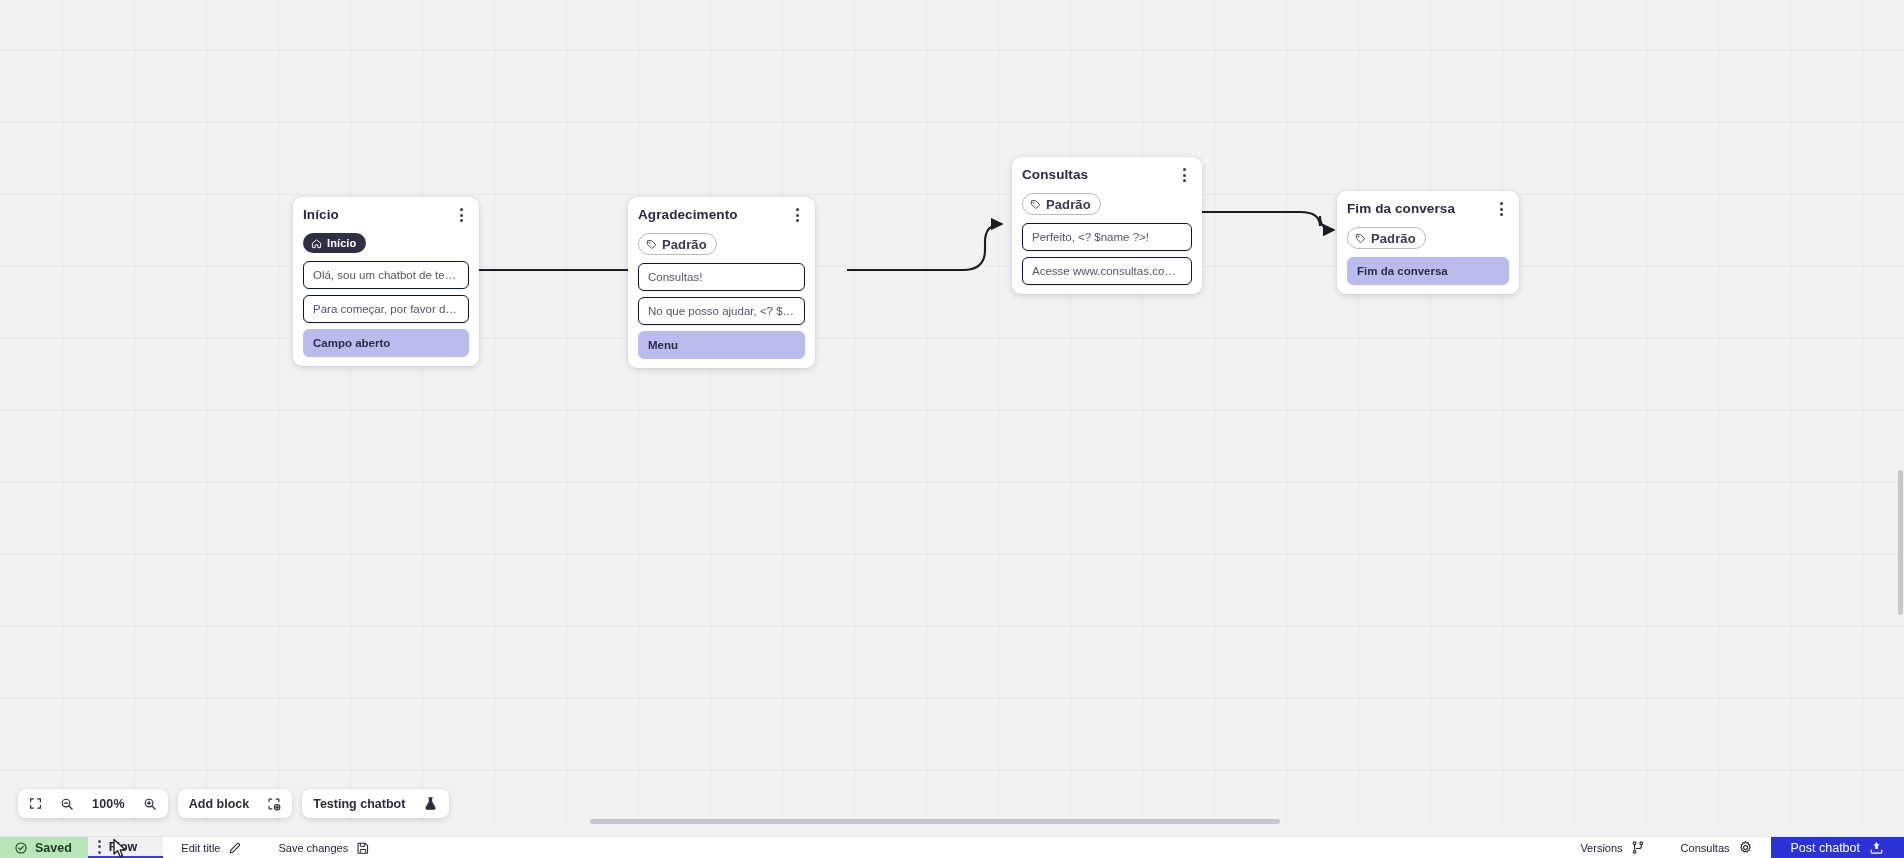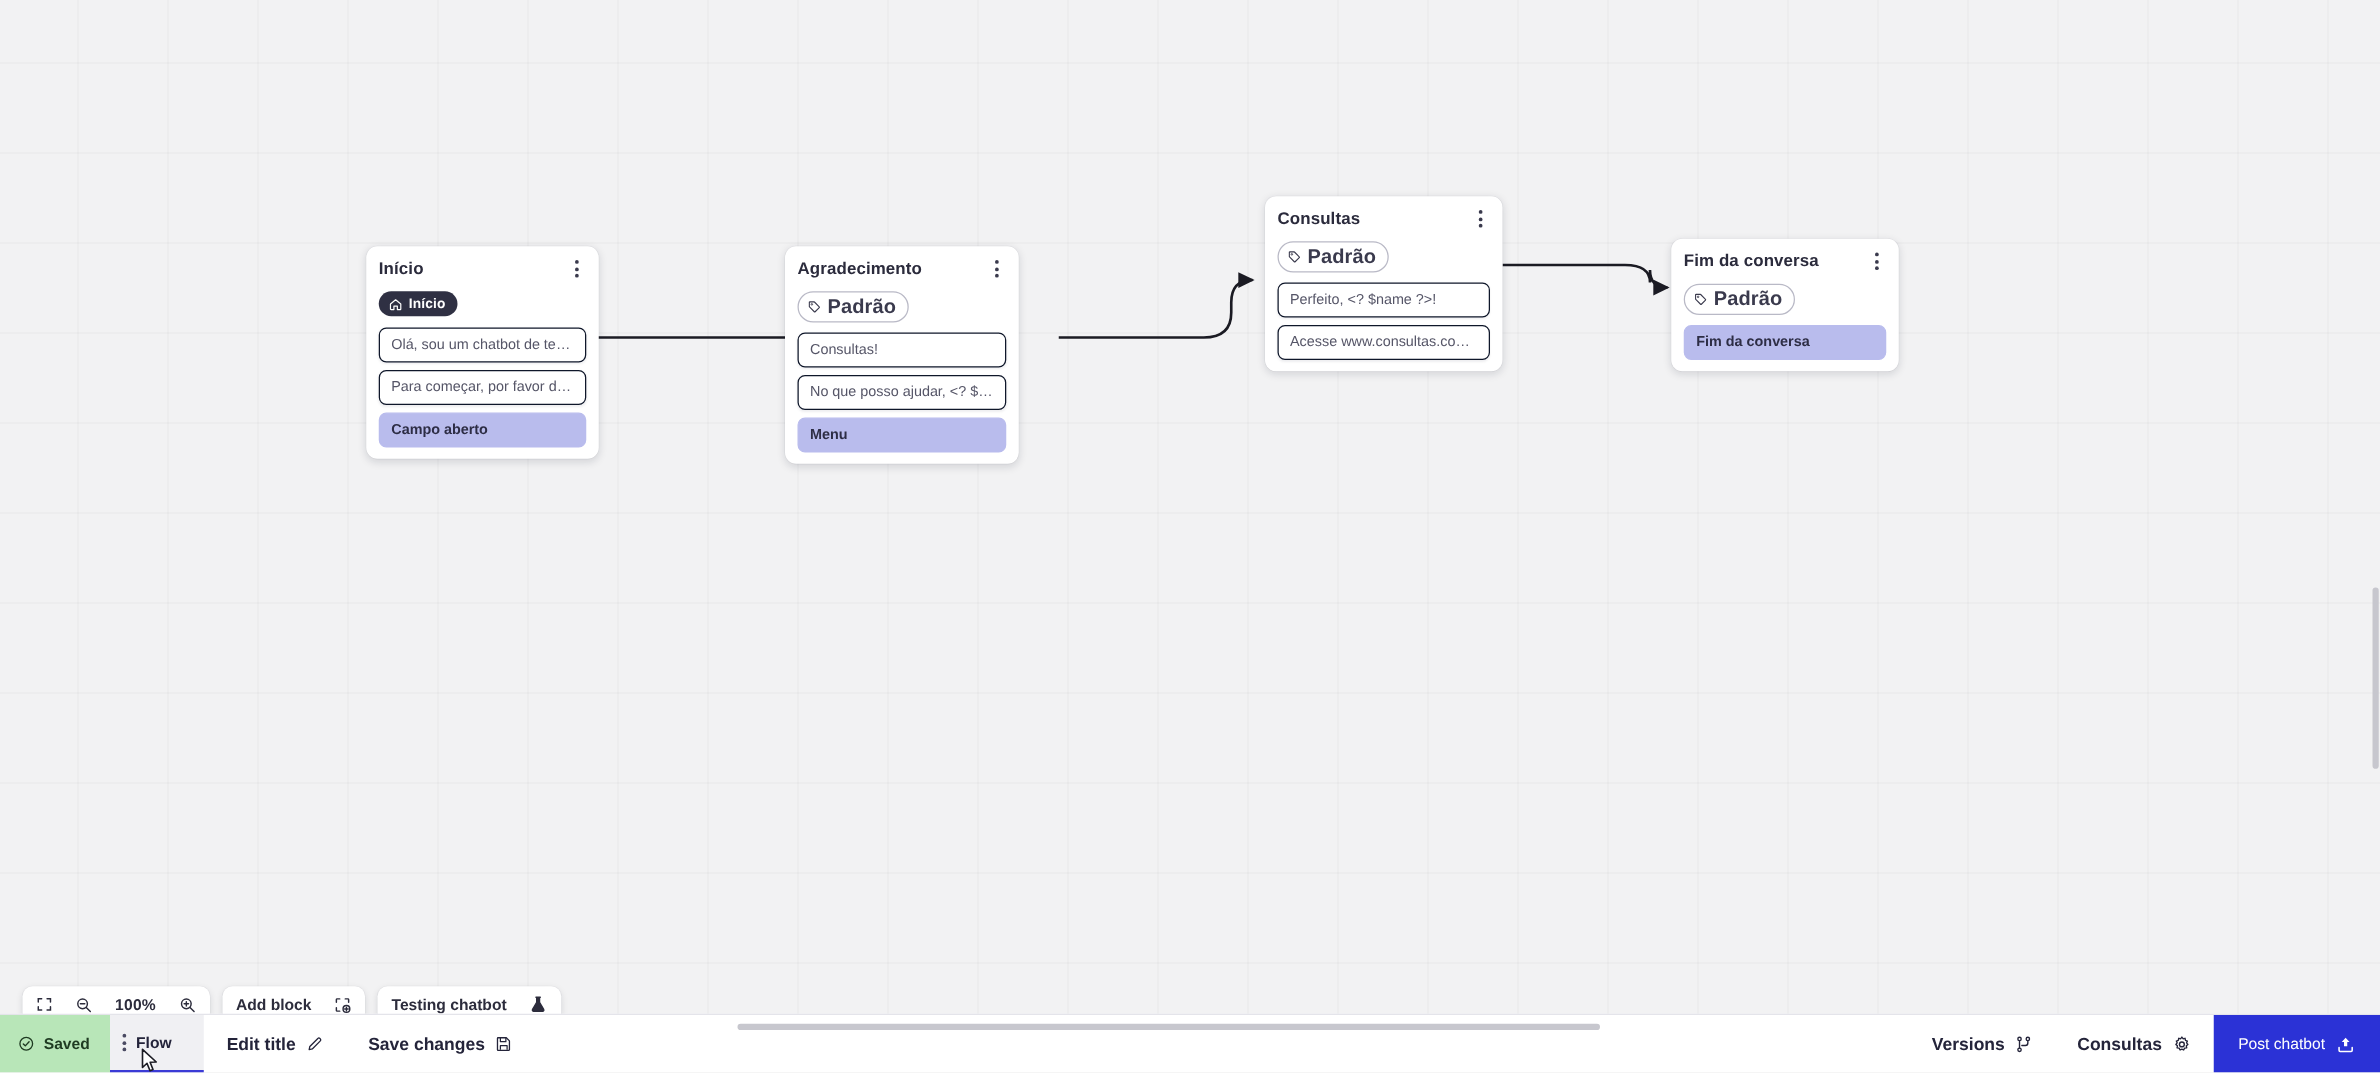--- a/index.html
+++ b/index.html
@@ -69,21 +69,21 @@
     padding: 4px 10px 4px 8px;
     font-size: 11px; font-weight: 700;
     letter-spacing: .1px;
   }
   .badge-default {
     display: inline-flex; align-items: center; gap: 5px;
     background: #ffffff; color: #3a3a4d;
     border: 1px solid #b9b9c6;
     border-radius: 999px;
     padding: 2.5px 9px 2.5px 7px;
-    font-size: 16px; font-weight: 700;
+    font-size: 13px; font-weight: 700;
     letter-spacing: .1px;
     text-align: center;
   }
   .badge-default svg, .badge-start svg { display: block; }
 
   
   .row {
     background: #ffffff;
     border: 1px solid #0f172a;
     border-radius: 6px;
@@ -141,21 +141,21 @@
     cursor: pointer;
     box-sizing: border-box;
   }
   .fbtn .zoomval { font-weight: 700; font-size: 12.5px; letter-spacing: .2px; }
   .ico { display: flex; align-items: center; justify-content: center; cursor: pointer; }
 
   
   #statusbar {
     position: absolute;
     left: 0; bottom: 0;
-    width: 1904px; height: 47px;
+    width: 1904px; height: 22px;
     background: #ffffff;
     border-top: 1px solid #e4e4ea;
     display: flex; align-items: stretch;
     box-sizing: border-box;
     z-index: 6;
   }
   .saved-chip {
     display: flex; align-items: center; gap: 7px;
     background: #b8e6b8;
     color: #1f3b22;
@@ -169,21 +169,21 @@
     padding: 0 26px 0 10px;
     font-size: 12.5px; font-weight: 700; color: #23233a;
     position: relative;
     cursor: pointer;
   }
   .drag-dots { display: flex; flex-direction: column; gap: 2.5px; }
   .drag-dots i { width: 3px; height: 3px; border-radius: 50%; background: #4a4a62; display: block; }
   .sb-item {
     display: flex; align-items: center; gap: 8px;
     padding: 0 18px;
-    font-size: 14px; color: #24243a; font-weight: 700;
+    font-size: 11px; color: #24243a; font-weight: 400;
     cursor: pointer;
   }
   #sb-right { margin-left: auto; display: flex; align-items: stretch; }
   .post-btn {
     display: flex; align-items: center; gap: 9px;
     background: #2b32d6;
     color: #ffffff;
     padding: 0 20px;
     font-size: 12.5px; font-weight: 400;
     cursor: pointer;

